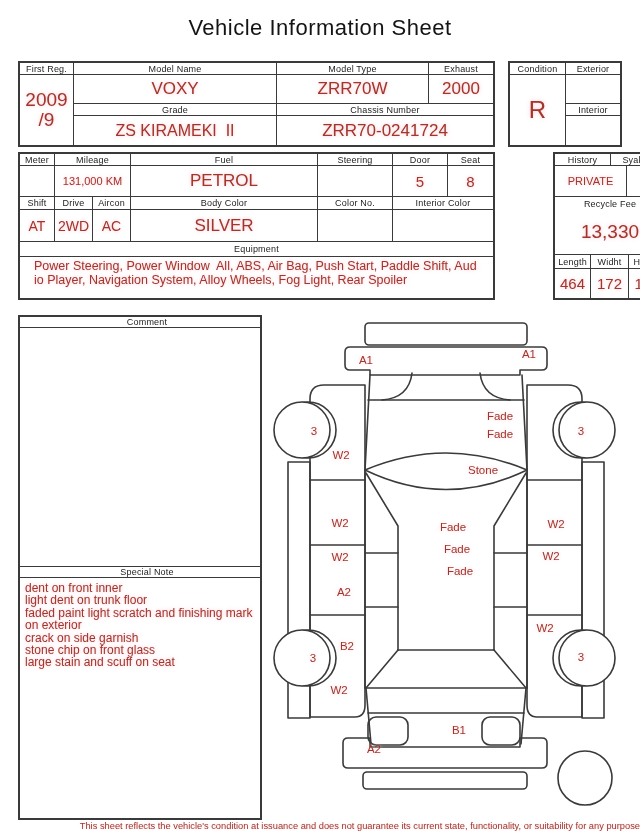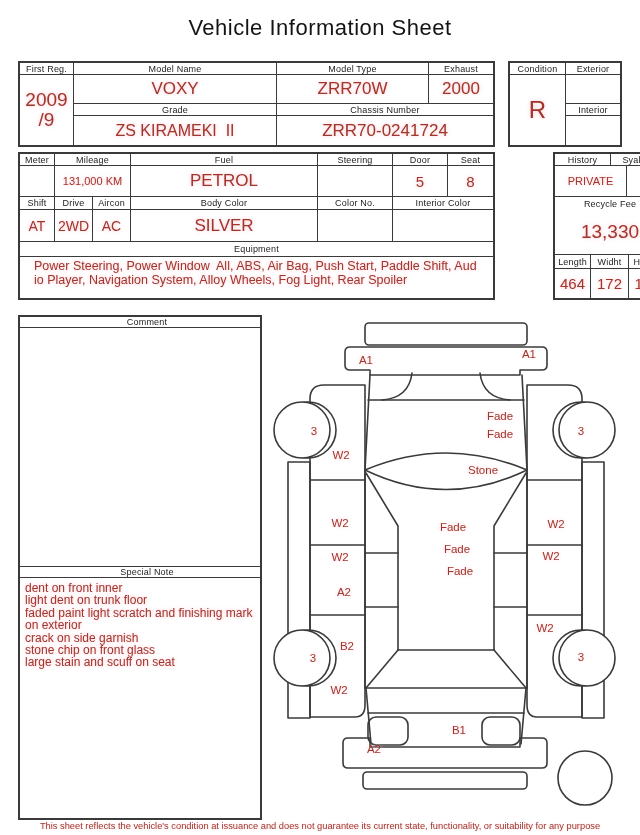--- a/index.html
+++ b/index.html
@@ -29,21 +29,21 @@
   .firstreg{display:flex;flex-direction:column;align-items:center;justify-content:center;
             line-height:20px;font-size:19px;}
   .equip{display:block;text-align:left;padding:2px 14px;font-size:12.5px;line-height:14px;
          white-space:pre-wrap;word-break:break-all;overflow:hidden;}
   #cbox{left:18px;top:315px;width:244px;height:505px;display:flex;flex-direction:column;}
   .cb-h{height:11px;flex:0 0 auto;padding-left:14px;}
   .cb-body{flex:1 1 auto;}
   .sn-body{flex:0 0 240px;padding:4px 5px;box-sizing:border-box;font-size:12px;
            line-height:12.4px;text-align:left;word-break:break-all;overflow:hidden;}
   .sn-line{white-space:normal;}
-  .footer{position:absolute;left:0;top:821px;width:100%;text-align:center;font-size:9.3px;
+  .footer{position:absolute;left:0;top:821px;width:100%;text-align:right;font-size:9.3px;
           color:#a0362c;text-shadow:0 0 3px #ffd7dd;}
   #diagram{position:absolute;left:270px;top:310px;}
   .dln{fill:none;stroke:#3a3a3a;stroke-width:1.6;stroke-linejoin:round;stroke-linecap:round;}
   .dwh{fill:#ffffff;stroke:#3a3a3a;stroke-width:1.6;}
   .dlabel{fill:#a0362c;font-size:11.5px;text-anchor:middle;dominant-baseline:central;
           font-family:"Liberation Sans","DejaVu Sans",sans-serif;text-shadow:0 0 4px #ffccd4;}
 </style>
 </head>
 <body>
 

